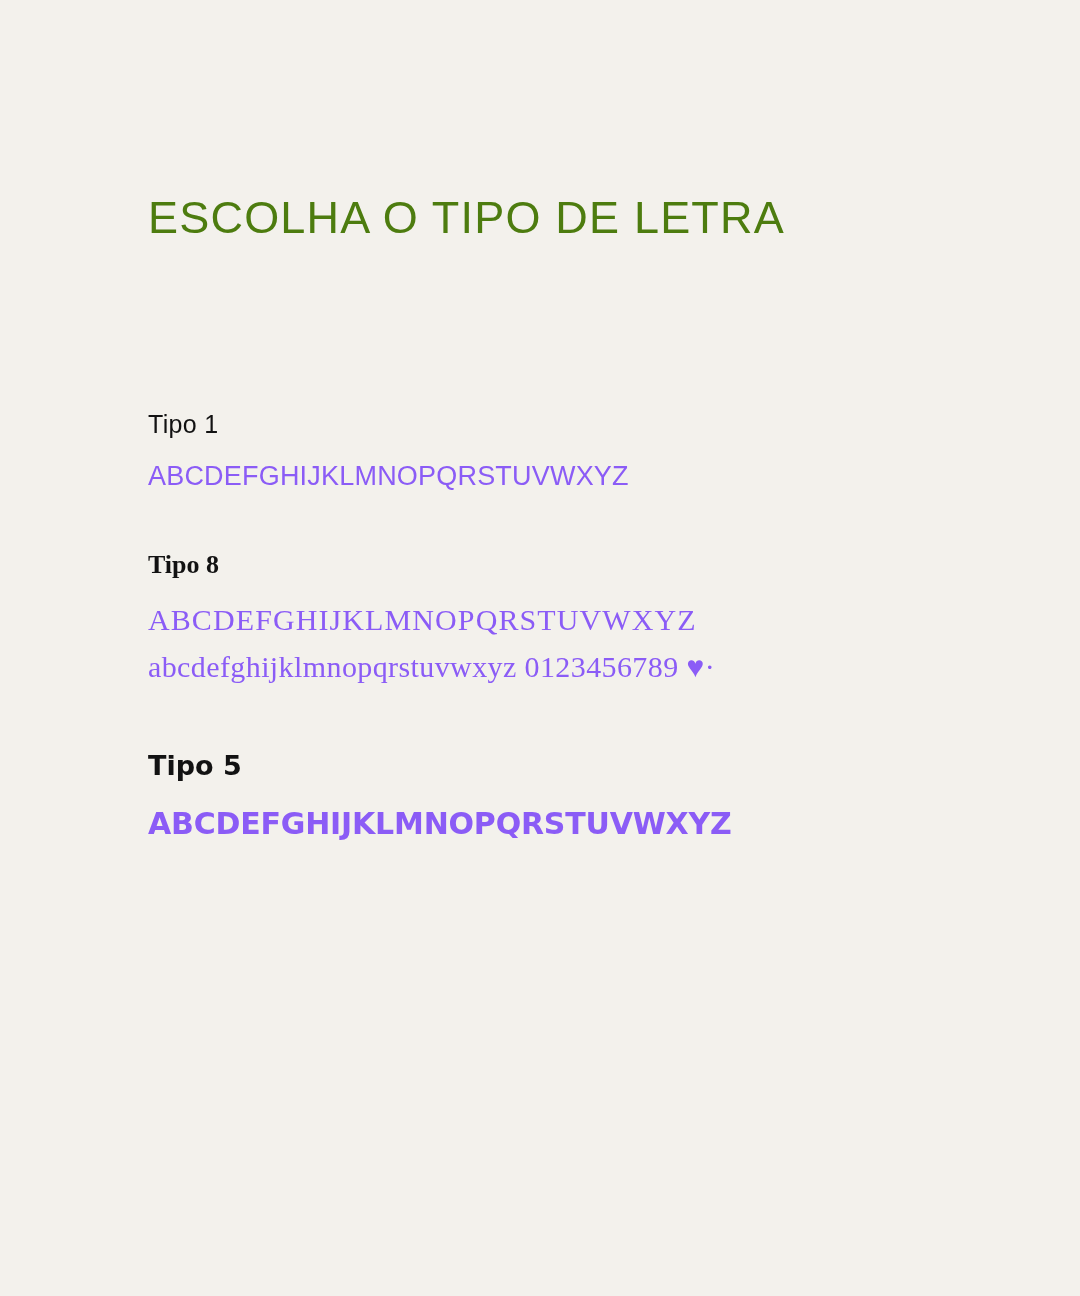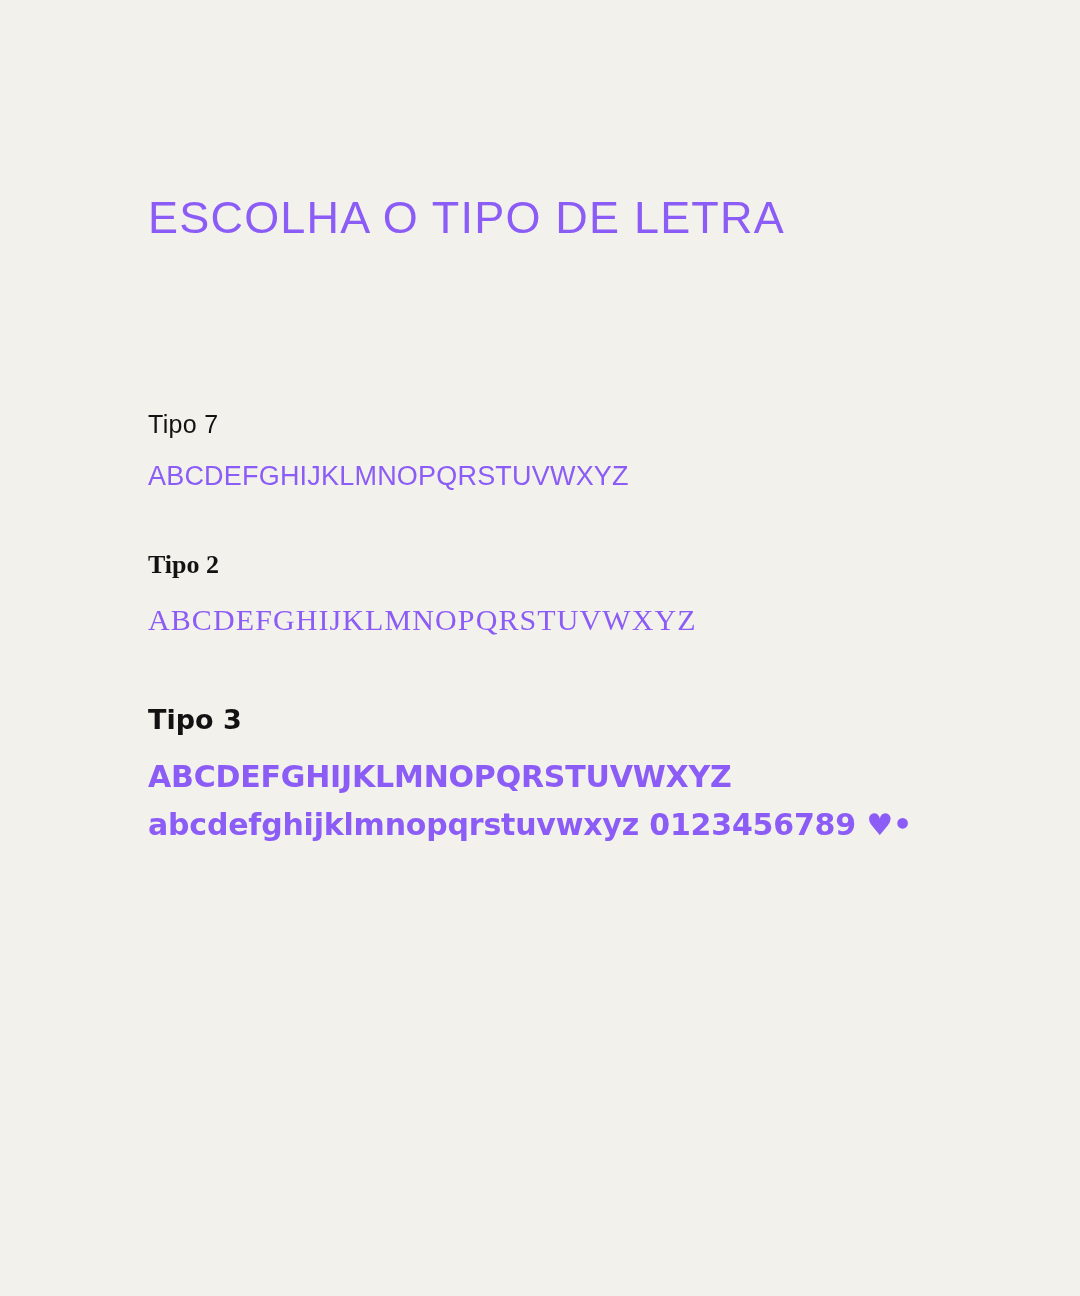--- a/index.html
+++ b/index.html
@@ -23,21 +23,21 @@
   }
 
   .page-title {
     position: absolute;
     left: 148px;
     top: 162px;
     font-family: "Liberation Sans", sans-serif;
     font-size: 45px;
     font-weight: 400;
     letter-spacing: 1.2px;
-    color: #8b5cf6;
+    color: #4d7c0f;
     white-space: nowrap;
   }
 
   .samples {
     position: absolute;
     left: 148px;
     top: 408px;
     width: 860px;
   }
 
@@ -111,32 +111,32 @@
 </head>
 <body>
 
 <div class="page">
 
   <h1 class="page-title">ESCOLHA O TIPO DE LETRA</h1>
 
   <div class="samples">
 
     <div class="sample-block t1">
-      <div class="sample-label">Tipo 7</div>
+      <div class="sample-label">Tipo 1</div>
       <div class="sample-line upper">ABCDEFGHIJKLMNOPQRSTUVWXYZ</div>
     </div>
 
     <div class="sample-block t2">
-      <div class="sample-label">Tipo 2</div>
+      <div class="sample-label">Tipo 8</div>
       <div class="sample-line upper">ABCDEFGHIJKLMNOPQRSTUVWXYZ</div>
+      <div class="sample-line lower">
+        <span>abcdefghijklmnopqrstuvwxyz 0123456789</span>
+        <span class="glyphs">♥·</span>
+      </div>
     </div>
 
     <div class="sample-block t3">
-      <div class="sample-label">Tipo 3</div>
+      <div class="sample-label">Tipo 5</div>
       <div class="sample-line upper">ABCDEFGHIJKLMNOPQRSTUVWXYZ</div>
-      <div class="sample-line lower">
-        <span>abcdefghijklmnopqrstuvwxyz 0123456789</span>
-        <span class="glyphs">♥•</span>
-      </div>
     </div>
 
   </div>
 </div>
 
 </body></html>

